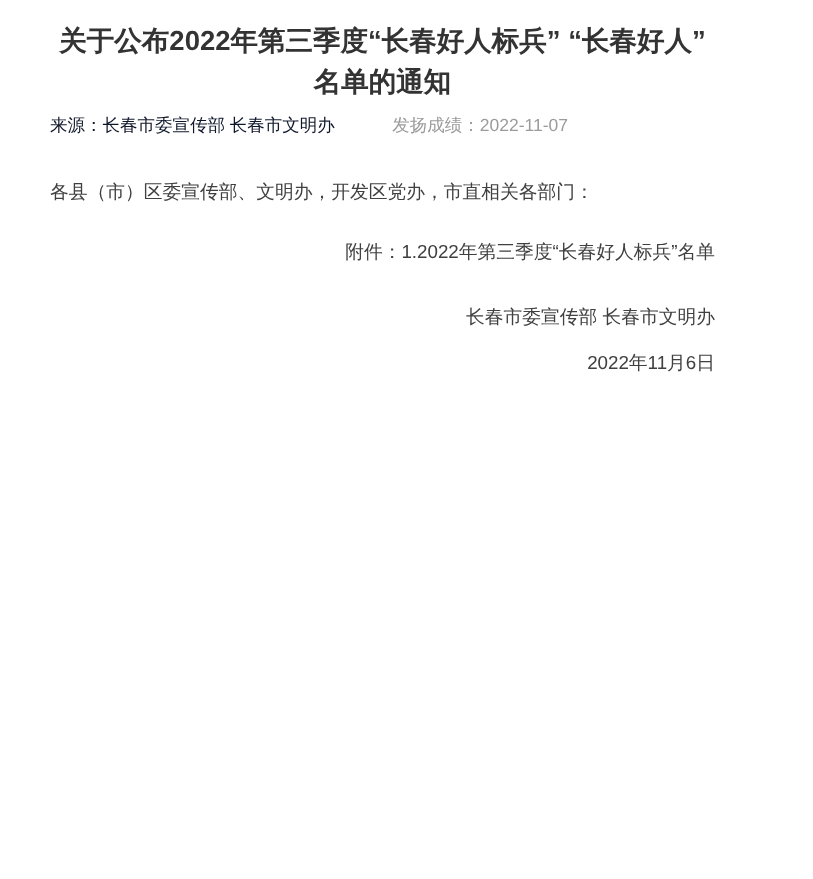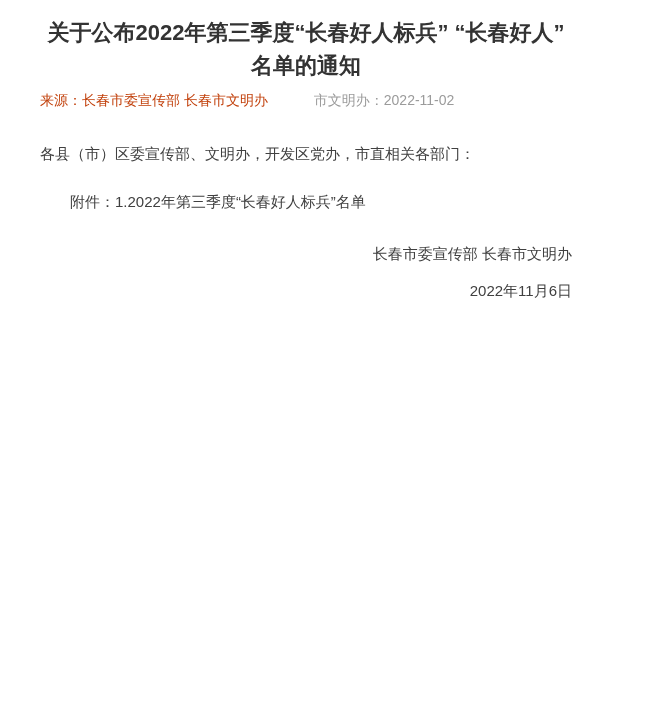--- a/index.html
+++ b/index.html
@@ -25,21 +25,21 @@
     line-height: 33px;
     text-align: center;
     color: #333333;
   }
   .meta-row {
     margin-top: 8px;
     font-size: 14px;
     line-height: 20px;
   }
   .meta-source {
-    color: #c2410c;
+    color: #0f172a;
   }
   .meta-date {
     color: #9b9b9b;
     margin-left: 42px;
   }
   .body-text p {
     margin: 20px 0 0 0;
     font-size: 15px;
     line-height: 28px;
     text-align: justify;
@@ -48,21 +48,21 @@
   .body-text p.salutation {
     margin-top: 30px;
     text-indent: 0;
   }
   .body-text p.indent {
     text-indent: 2em;
   }
   .body-text p.attachment-first {
     margin-top: 20px;
     text-indent: 2em;
-    text-align: left;
+    text-align: right;
   }
   .body-text p.attachment-second {
     margin-top: 16px;
     margin-left: 5em;
     text-indent: 0;
     text-align: left;
   }
   .body-text p.signature-line {
     margin-top: 24px;
     text-align: right;
@@ -76,21 +76,21 @@
 </style>
 </head>
 <body>
 
 <div class="page">
 
   <h1 class="notice-title">关于公布2022年第三季度“长春好人标兵” “长春好人”名单的通知</h1>
 
   <div class="meta-row">
     <span class="meta-source"><span>来源：</span><span>长春市委宣传部 长春市文明办</span></span>
-    <span class="meta-date"><span>市文明办：</span><span>2022-11-02</span></span>
+    <span class="meta-date"><span>发扬成绩：</span><span>2022-11-07</span></span>
   </div>
 
   <div class="body-text">
 
     <p class="salutation">各县（市）区委宣传部、文明办，开发区党办，市直相关各部门：</p>
 
 
 
     <p class="attachment-first"><span>附件：</span><span>1.2022年第三季度“长春好人标兵”名单</span></p>
 

